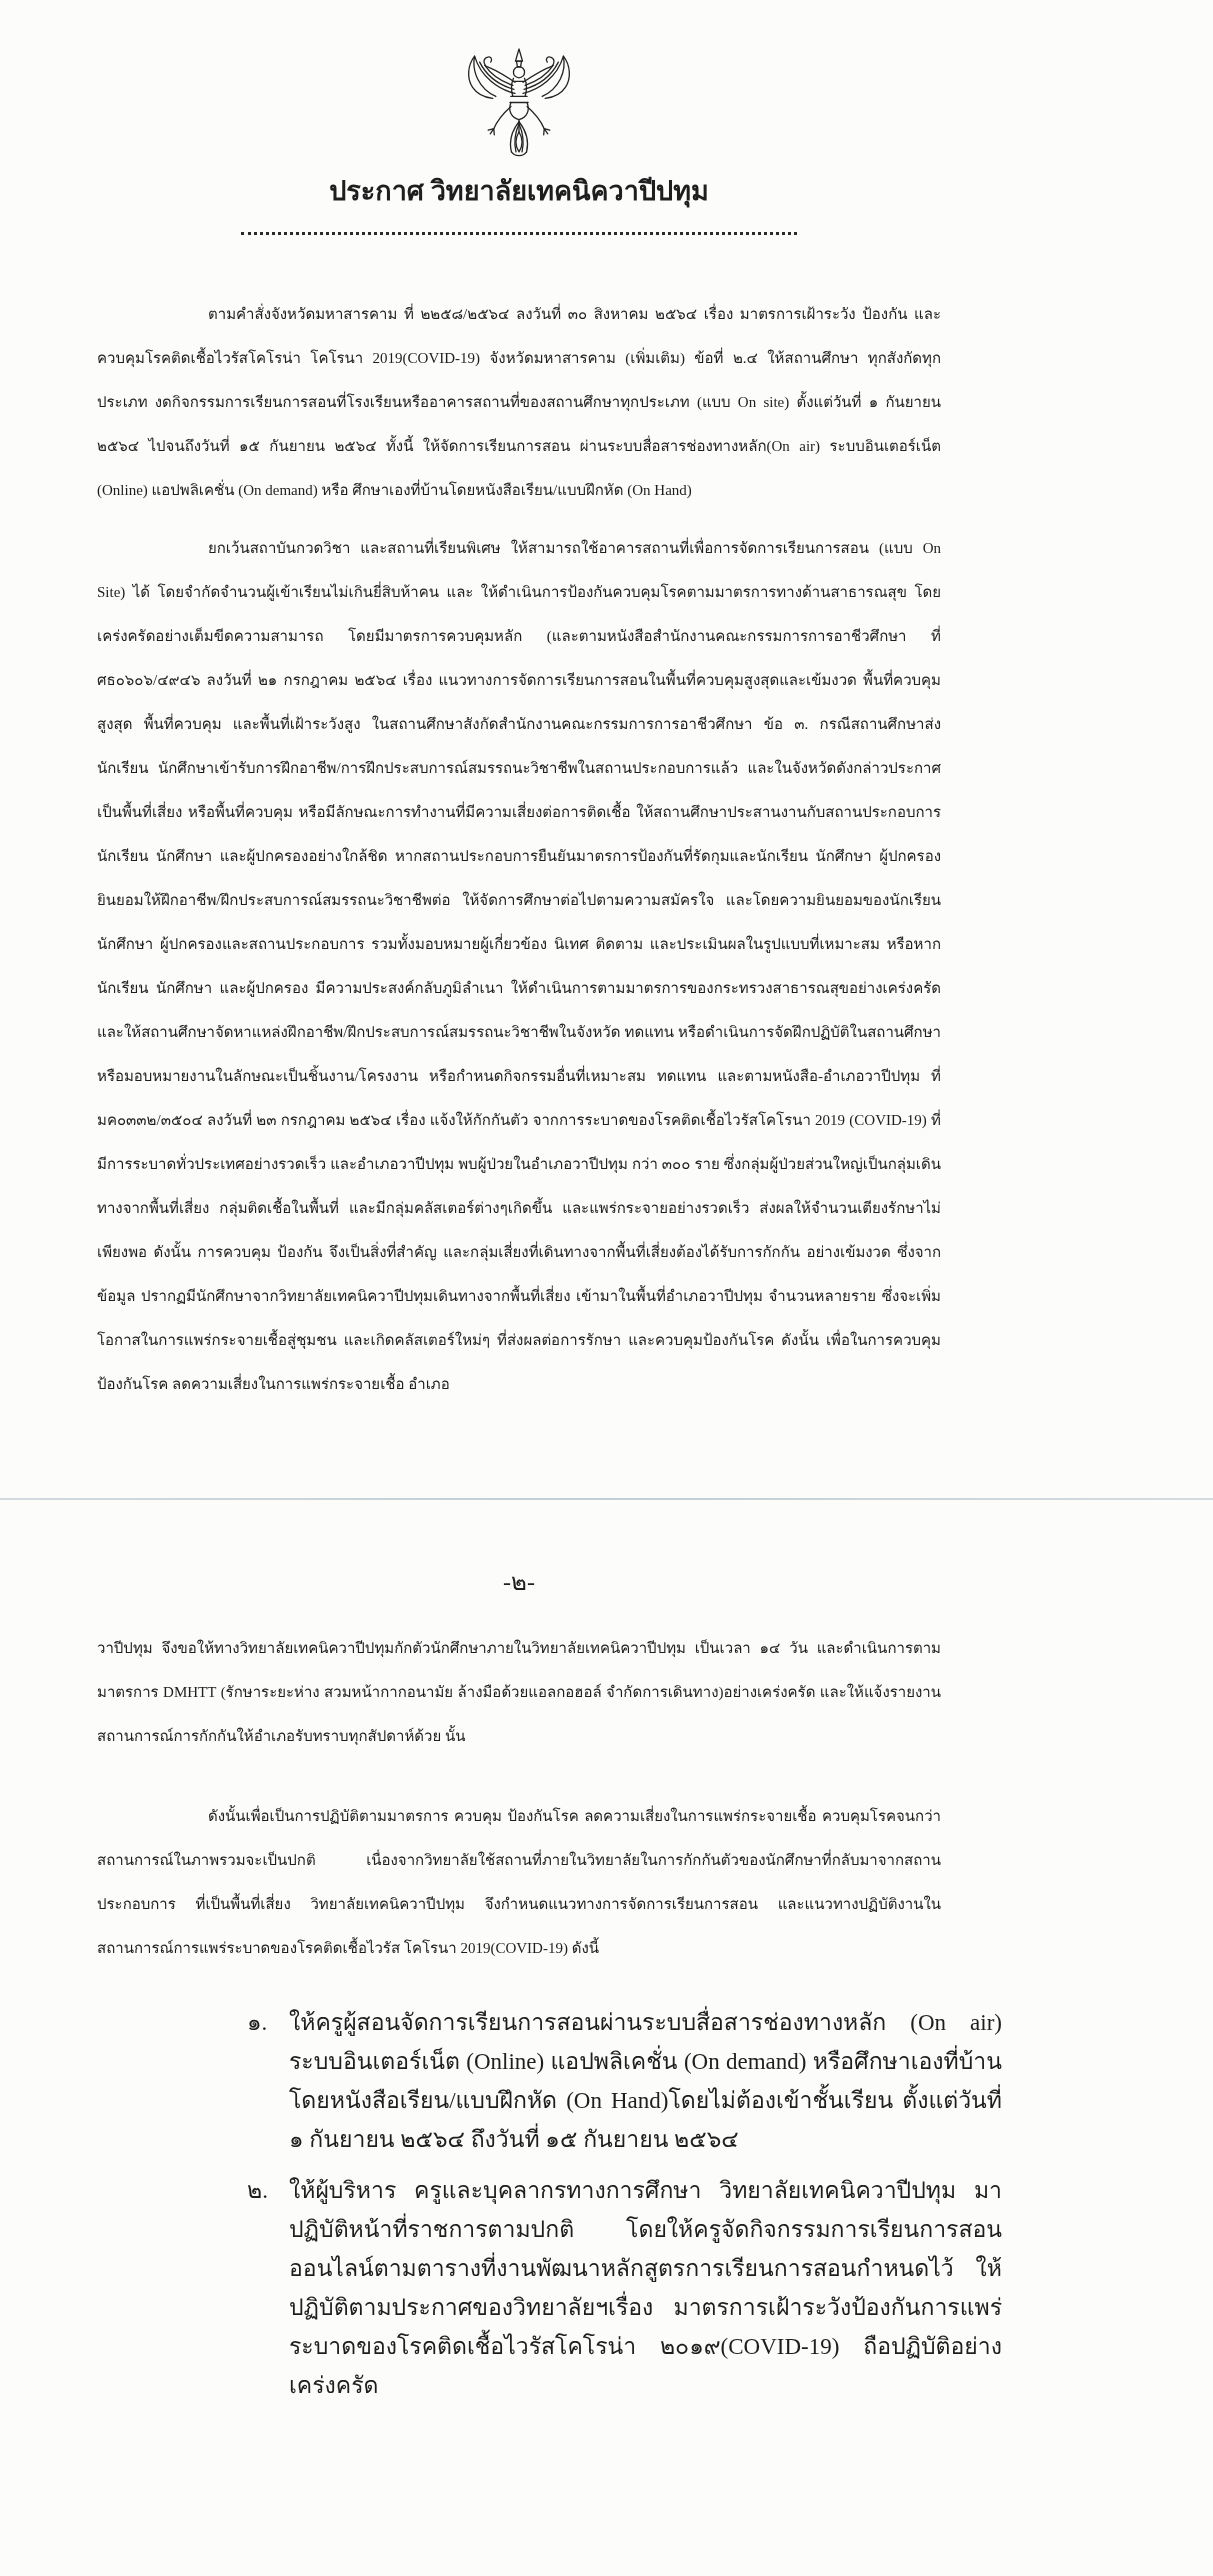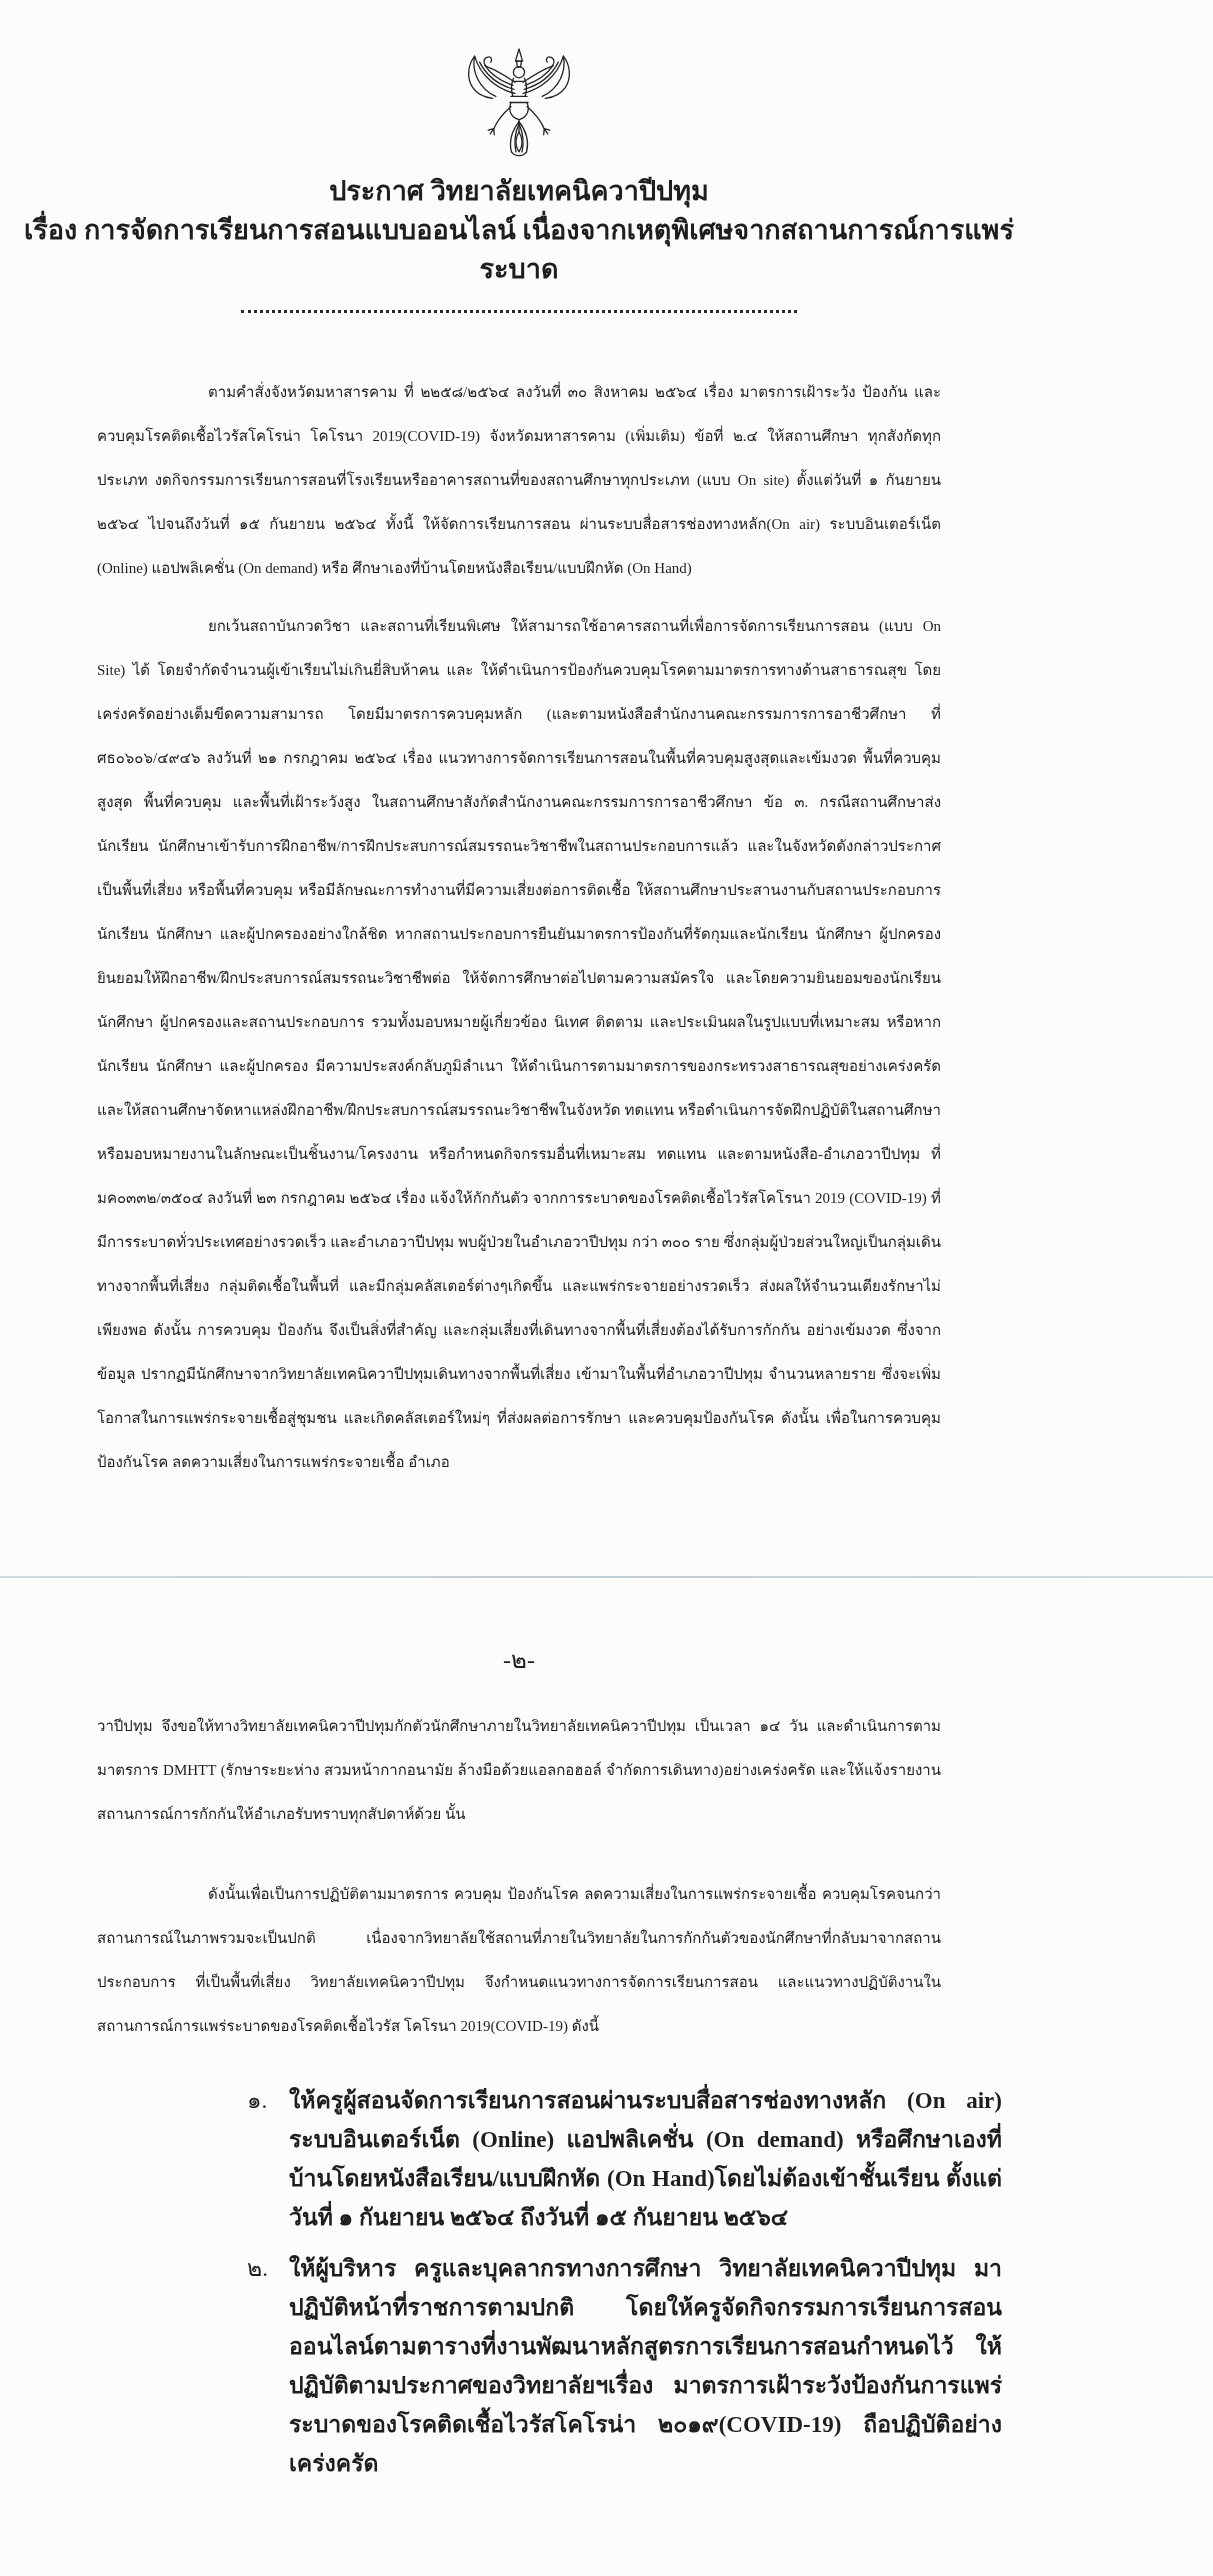--- a/index.html
+++ b/index.html
@@ -69,21 +69,21 @@
   }
   .list-item {
     display: flex;
     align-items: flex-start;
     margin-bottom: 11.3px;
     text-align: justify;
   }
   .item-number {
     flex: 0 0 42px;
   }
-  .item-text { flex: 1; font-weight: bold; }
+  .item-text { flex: 1; }
 </style>
 </head>
 <body>
 
 <div class="page">
 
   <div class="emblem-wrap">
     <svg width="122" height="116" viewBox="0 0 240 230" aria-hidden="true">
       <g id="wingL" stroke="#242424" fill="none" stroke-width="2.6" stroke-linejoin="round" stroke-linecap="round">
         <path d="M112,96 C80,88 44,64 32,22 C26,52 40,86 74,102"></path>
@@ -114,21 +114,20 @@
         <path d="M120,156 C112,174 110,194 114,212"></path>
         <path d="M120,156 C128,174 130,194 126,212"></path>
         <path d="M105,212 C112,222 128,222 135,212"></path>
         <path d="M120,172 C112,186 112,200 120,212 C128,200 128,186 120,172"></path>
       </g>
     </svg>
   </div>
 
   <div class="title-block">
     <div>ประกาศ วิทยาลัยเทคนิควาปีปทุม</div>
-    <div>เรื่อง  การจัดการเรียนการสอนแบบออนไลน์  เนื่องจากเหตุพิเศษจากสถานการณ์การแพร่ระบาด</div>
   </div>
 
   <div class="dotted-divider"></div>
 
   <div class="body-text">
     <p class="para para-first">ตามคำสั่งจังหวัดมหาสารคาม ที่ ๒๒๕๘/๒๕๖๔ ลงวันที่ ๓๐ สิงหาคม ๒๕๖๔ เรื่อง มาตรการเฝ้าระวัง ป้องกัน และควบคุมโรคติดเชื้อไวรัสโคโรน่า โคโรนา 2019(COVID-19) จังหวัดมหาสารคาม (เพิ่มเติม) ข้อที่ ๒.๔ ให้สถานศึกษา ทุกสังกัดทุกประเภท งดกิจกรรมการเรียนการสอนที่โรงเรียนหรืออาคารสถานที่ของสถานศึกษาทุกประเภท (แบบ On site) ตั้งแต่วันที่ ๑ กันยายน ๒๕๖๔ ไปจนถึงวันที่ ๑๕ กันยายน ๒๕๖๔ ทั้งนี้ ให้จัดการเรียนการสอน ผ่านระบบสื่อสารช่องทางหลัก(On air) ระบบอินเตอร์เน็ต (Online) แอปพลิเคชั่น (On demand) หรือ ศึกษาเองที่บ้านโดยหนังสือเรียน/แบบฝึกหัด (On Hand)</p>
     <p class="para">ยกเว้นสถาบันกวดวิชา และสถานที่เรียนพิเศษ ให้สามารถใช้อาคารสถานที่เพื่อการจัดการเรียนการสอน (แบบ On Site) ได้ โดยจำกัดจำนวนผู้เข้าเรียนไม่เกินยี่สิบห้าคน และ ให้ดำเนินการป้องกันควบคุมโรคตามมาตรการทางด้านสาธารณสุข โดยเคร่งครัดอย่างเต็มขีดความสามารถ โดยมีมาตรการควบคุมหลัก (และตามหนังสือสำนักงานคณะกรรมการการอาชีวศึกษา ที่ศธ๐๖๐๖/๔๙๔๖ ลงวันที่ ๒๑ กรกฎาคม ๒๕๖๔ เรื่อง แนวทางการจัดการเรียนการสอนในพื้นที่ควบคุมสูงสุดและเข้มงวด พื้นที่ควบคุมสูงสุด พื้นที่ควบคุม และพื้นที่เฝ้าระวังสูง ในสถานศึกษาสังกัดสำนักงานคณะกรรมการการอาชีวศึกษา ข้อ ๓. กรณีสถานศึกษาส่งนักเรียน นักศึกษาเข้ารับการฝึกอาชีพ/การฝึกประสบการณ์สมรรถนะวิชาชีพในสถานประกอบการแล้ว และในจังหวัดดังกล่าวประกาศเป็นพื้นที่เสี่ยง หรือพื้นที่ควบคุม หรือมีลักษณะการทำงานที่มีความเสี่ยงต่อการติดเชื้อ ให้สถานศึกษาประสานงานกับสถานประกอบการนักเรียน นักศึกษา และผู้ปกครองอย่างใกล้ชิด หากสถานประกอบการยืนยันมาตรการป้องกันที่รัดกุมและนักเรียน นักศึกษา ผู้ปกครองยินยอมให้ฝึกอาชีพ/ฝึกประสบการณ์สมรรถนะวิชาชีพต่อ ให้จัดการศึกษาต่อไปตามความสมัครใจ และโดยความยินยอมของนักเรียน นักศึกษา ผู้ปกครองและสถานประกอบการ รวมทั้งมอบหมายผู้เกี่ยวข้อง นิเทศ ติดตาม และประเมินผลในรูปแบบที่เหมาะสม หรือหากนักเรียน นักศึกษา และผู้ปกครอง มีความประสงค์กลับภูมิลำเนา ให้ดำเนินการตามมาตรการของกระทรวงสาธารณสุขอย่างเคร่งครัด และให้สถานศึกษาจัดหาแหล่งฝึกอาชีพ/ฝึกประสบการณ์สมรรถนะวิชาชีพในจังหวัด ทดแทน หรือดำเนินการจัดฝึกปฏิบัติในสถานศึกษา หรือมอบหมายงานในลักษณะเป็นชิ้นงาน/โครงงาน หรือกำหนดกิจกรรมอื่นที่เหมาะสม ทดแทน และตามหนังสือ-อำเภอวาปีปทุม ที่ มค๐๓๓๒/๓๕๐๔ ลงวันที่ ๒๓ กรกฎาคม ๒๕๖๔ เรื่อง แจ้งให้กักกันตัว จากการระบาดของโรคติดเชื้อไวรัสโคโรนา 2019 (COVID-19) ที่มีการระบาดทั่วประเทศอย่างรวดเร็ว และอำเภอวาปีปทุม พบผู้ป่วยในอำเภอวาปีปทุม กว่า ๓๐๐ ราย ซึ่งกลุ่มผู้ป่วยส่วนใหญ่เป็นกลุ่มเดินทางจากพื้นที่เสี่ยง กลุ่มติดเชื้อในพื้นที่ และมีกลุ่มคลัสเตอร์ต่างๆเกิดขึ้น และแพร่กระจายอย่างรวดเร็ว ส่งผลให้จำนวนเตียงรักษาไม่เพียงพอ ดังนั้น การควบคุม ป้องกัน จึงเป็นสิ่งที่สำคัญ และกลุ่มเสี่ยงที่เดินทางจากพื้นที่เสี่ยงต้องได้รับการกักกัน อย่างเข้มงวด ซึ่งจากข้อมูล ปรากฏมีนักศึกษาจากวิทยาลัยเทคนิควาปีปทุมเดินทางจากพื้นที่เสี่ยง เข้ามาในพื้นที่อำเภอวาปีปทุม จำนวนหลายราย ซึ่งจะเพิ่มโอกาสในการแพร่กระจายเชื้อสู่ชุมชน และเกิดคลัสเตอร์ใหม่ๆ ที่ส่งผลต่อการรักษา และควบคุมป้องกันโรค ดังนั้น เพื่อในการควบคุม ป้องกันโรค ลดความเสี่ยงในการแพร่กระจายเชื้อ อำเภอ</p>
   </div>
 
 </div>

